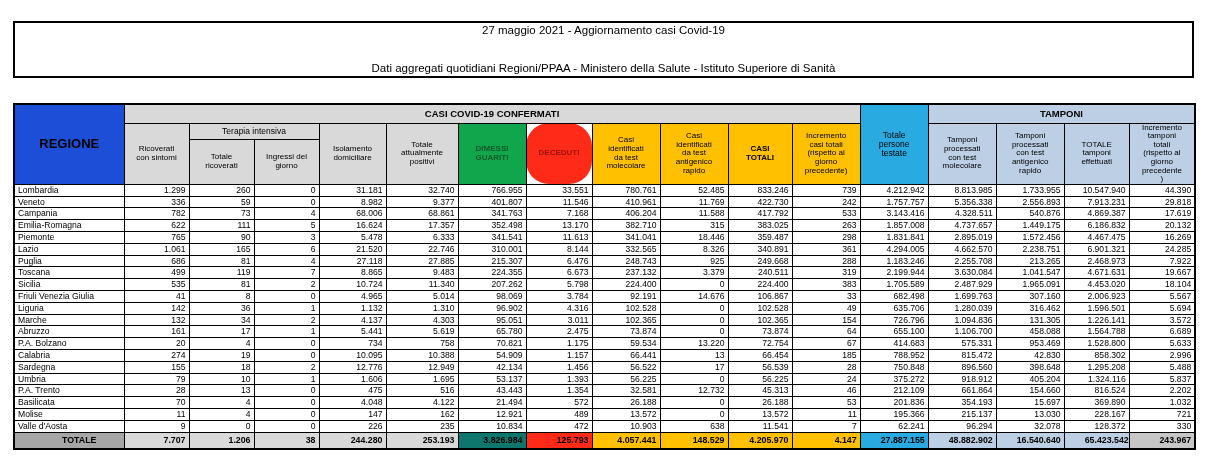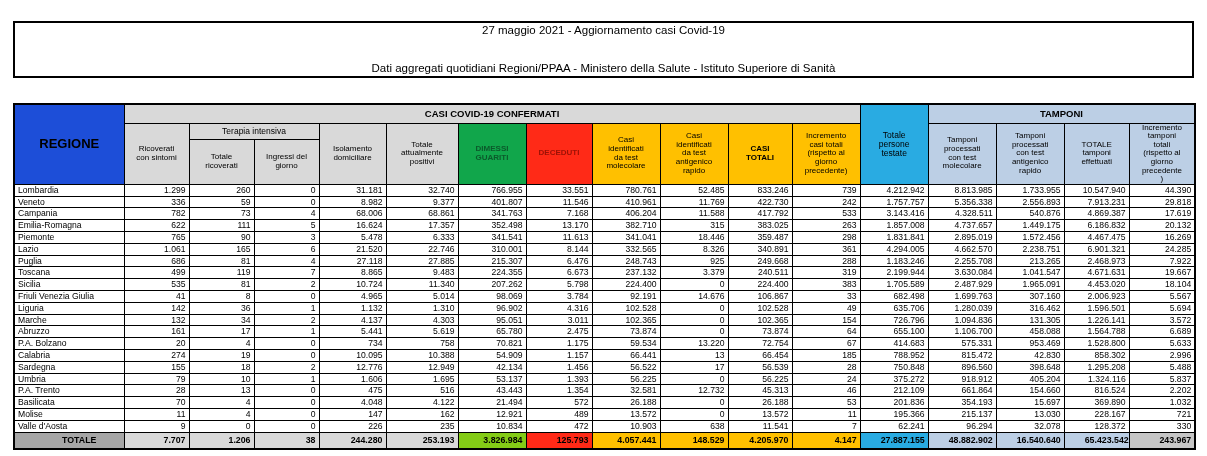--- a/index.html
+++ b/index.html
@@ -25,34 +25,34 @@
   th, td { border:1px solid #000; padding:0; vertical-align:middle; }
   thead th {
     background:#D9D9D9; font-weight:normal; text-align:center;
     font-size:8px; line-height:1.08; padding:0 11px; white-space:normal;
     word-wrap:break-word;
   }
   .hr1 { height:19px; } .hr2 { height:15px; } .hr3 { height:40px; }
   .h-group  { font-size:9.5px; font-weight:bold; }
   .h-regione{ background:#1d4ed8; font-weight:bold; font-size:13px; }
   .h-green  { background:#11A64B; color:#0B5A2B; font-weight:bold; }
-  .h-red    { background:#FF2A17; color:#9C1206; font-weight:bold; }
+  .h-red    { background:#FF2A17; color:#9C1206; font-weight:bold;border-radius:23px; }
   .h-yellow { background:#FFC000; }
   .h-bold   { font-weight:bold; }
   .h-cyan   { background:#29ABE2; font-size:8.5px; }
   .h-blue   { background:#BCCFE5; }
 
   tbody td { font-size:8.6px; height:10.8px; line-height:10.8px; white-space:nowrap; overflow:hidden; background:#fff; }
   td.num    { text-align:right; padding-right:3px; }
   td.region { text-align:left;  padding-left:3px; }
 
   tr.total-row td { font-weight:bold; height:15px; line-height:15px; font-size:8.8px;padding-left:20px; }
   .t-label { background:#A6A6A6; text-align:center; }
   .t-gray  { background:#D9D9D9; }
-  .t-green { background:#84cc16; }
+  .t-green { background:#0f766e; }
   .t-red   { background:#FF2A17; }
   .t-yellow{ background:#FFC000; }
   .t-cyan  { background:#29ABE2; }
   .t-blue  { background:#BCCFE5; }
   .t-gray2 { background:#C6C6C6; }
 </style>
 </head>
 <body>
 
 <div class="title-box">

